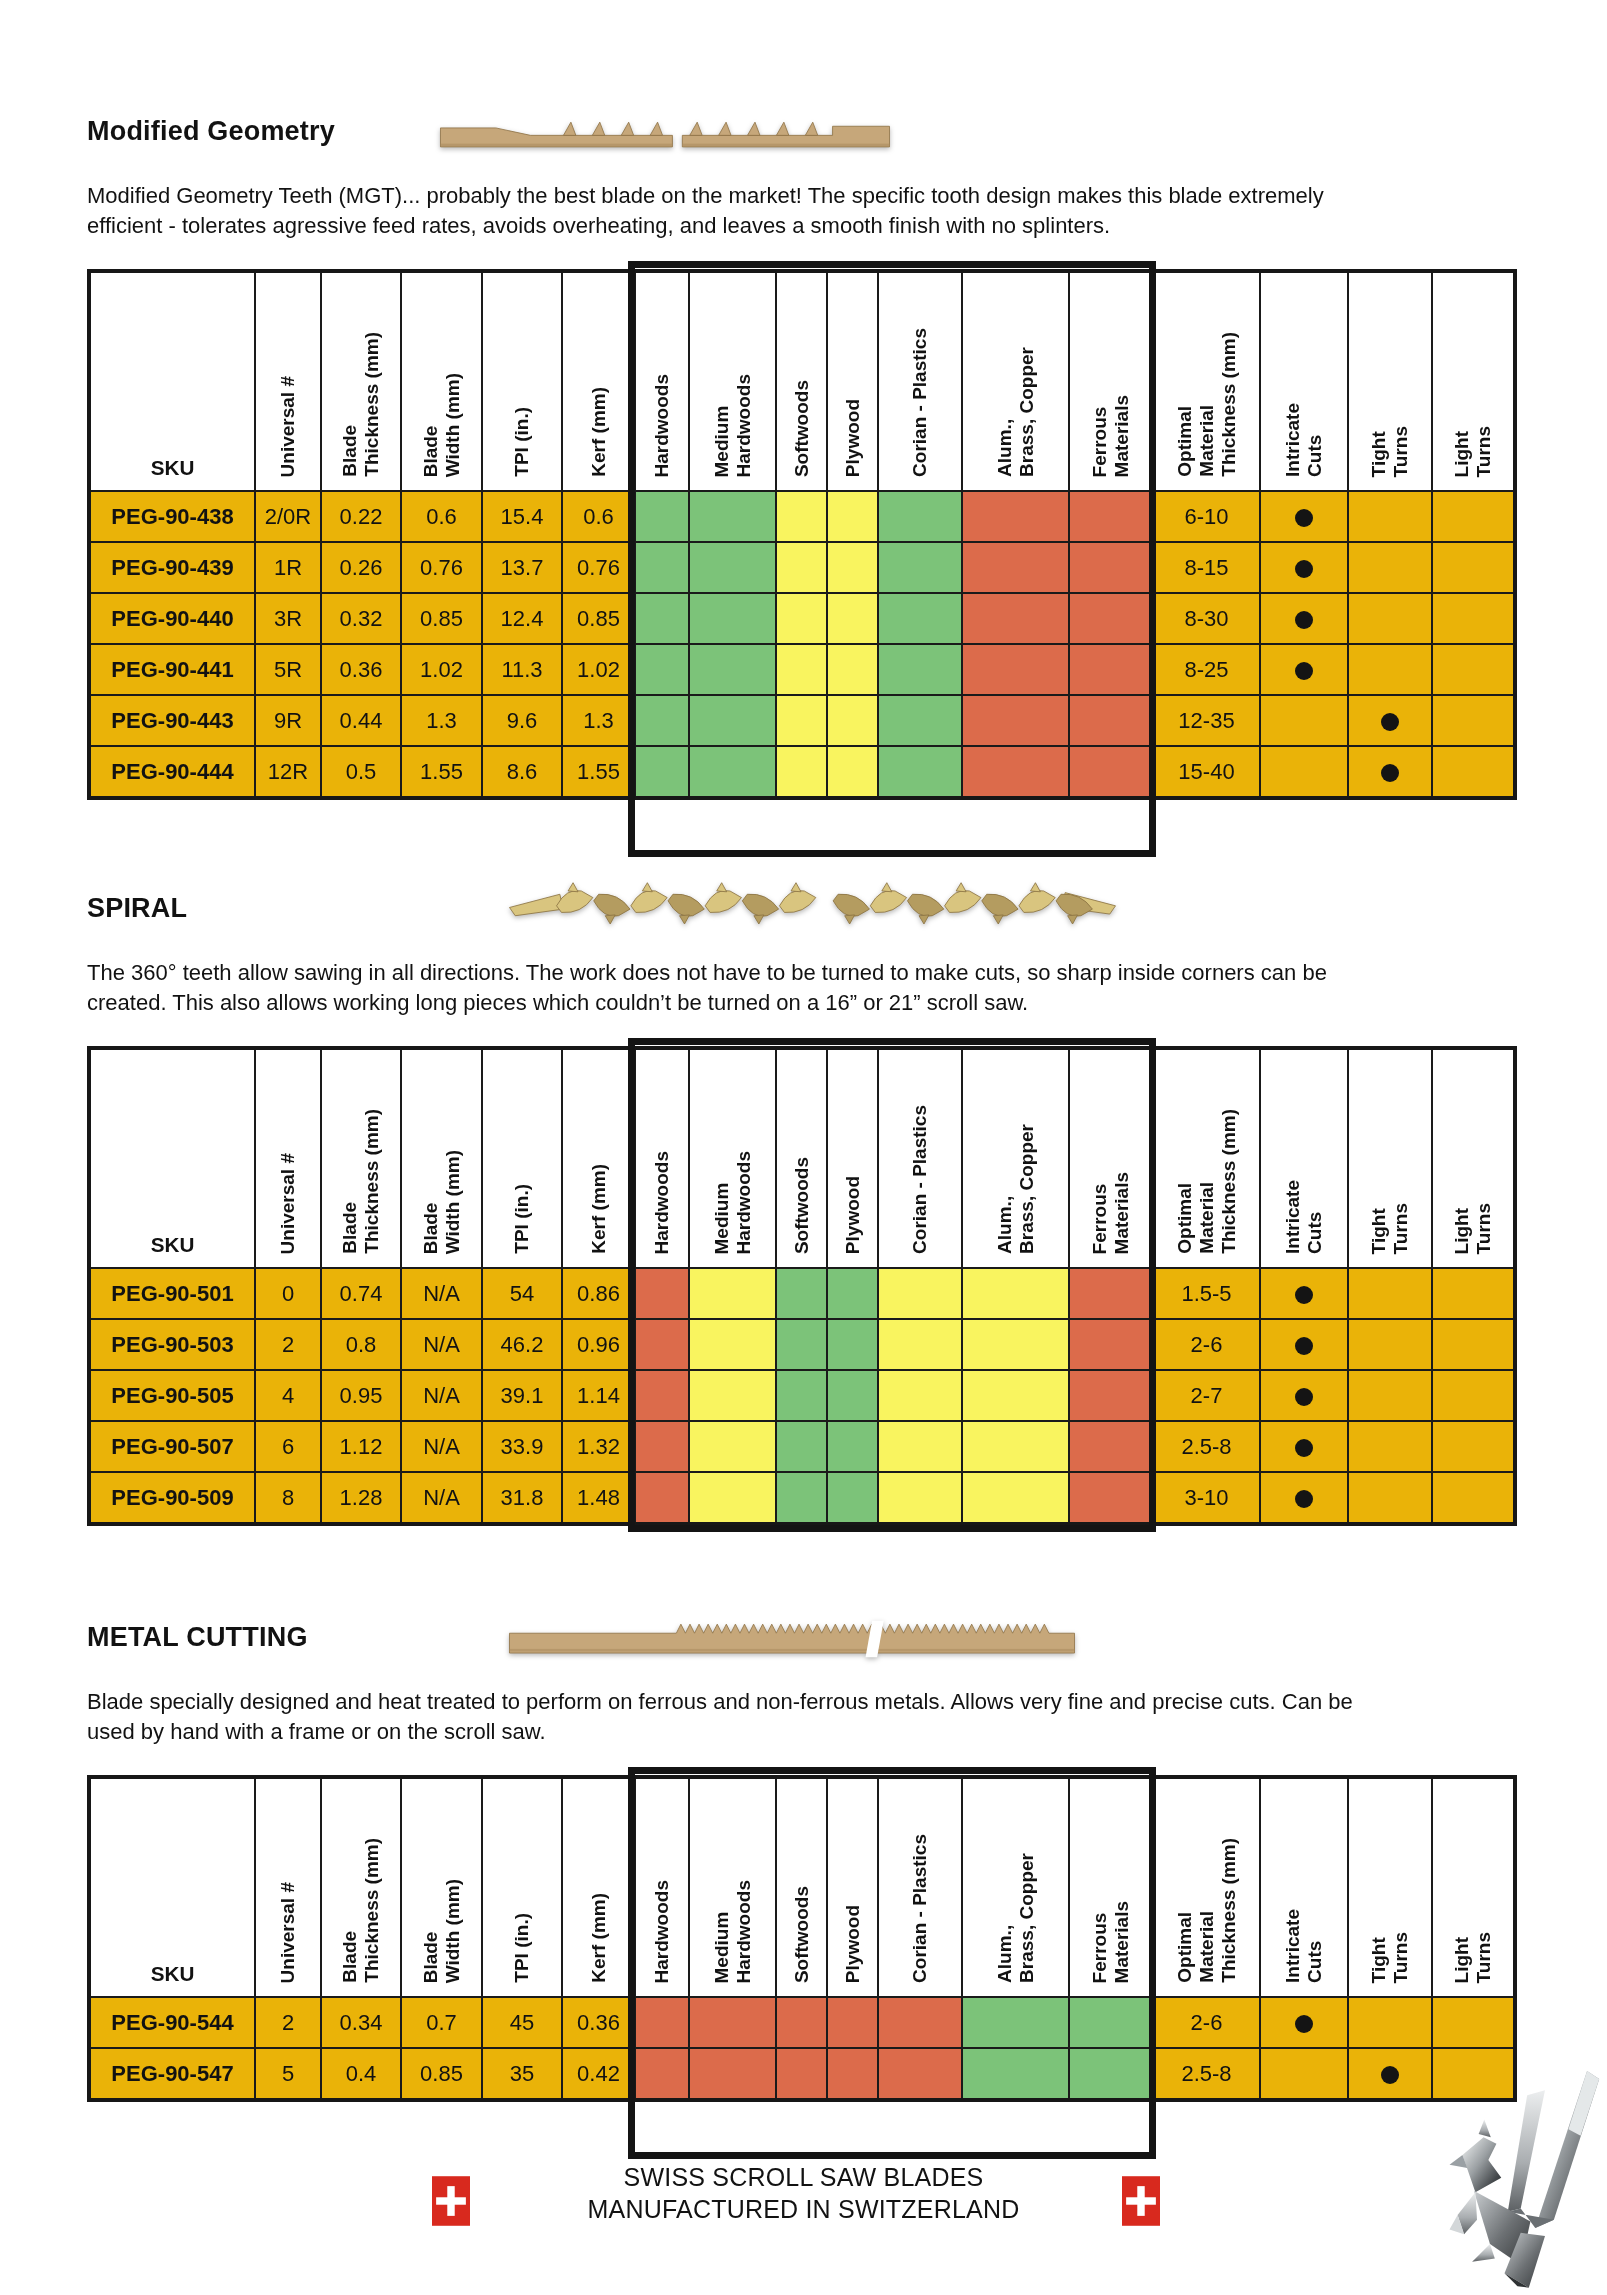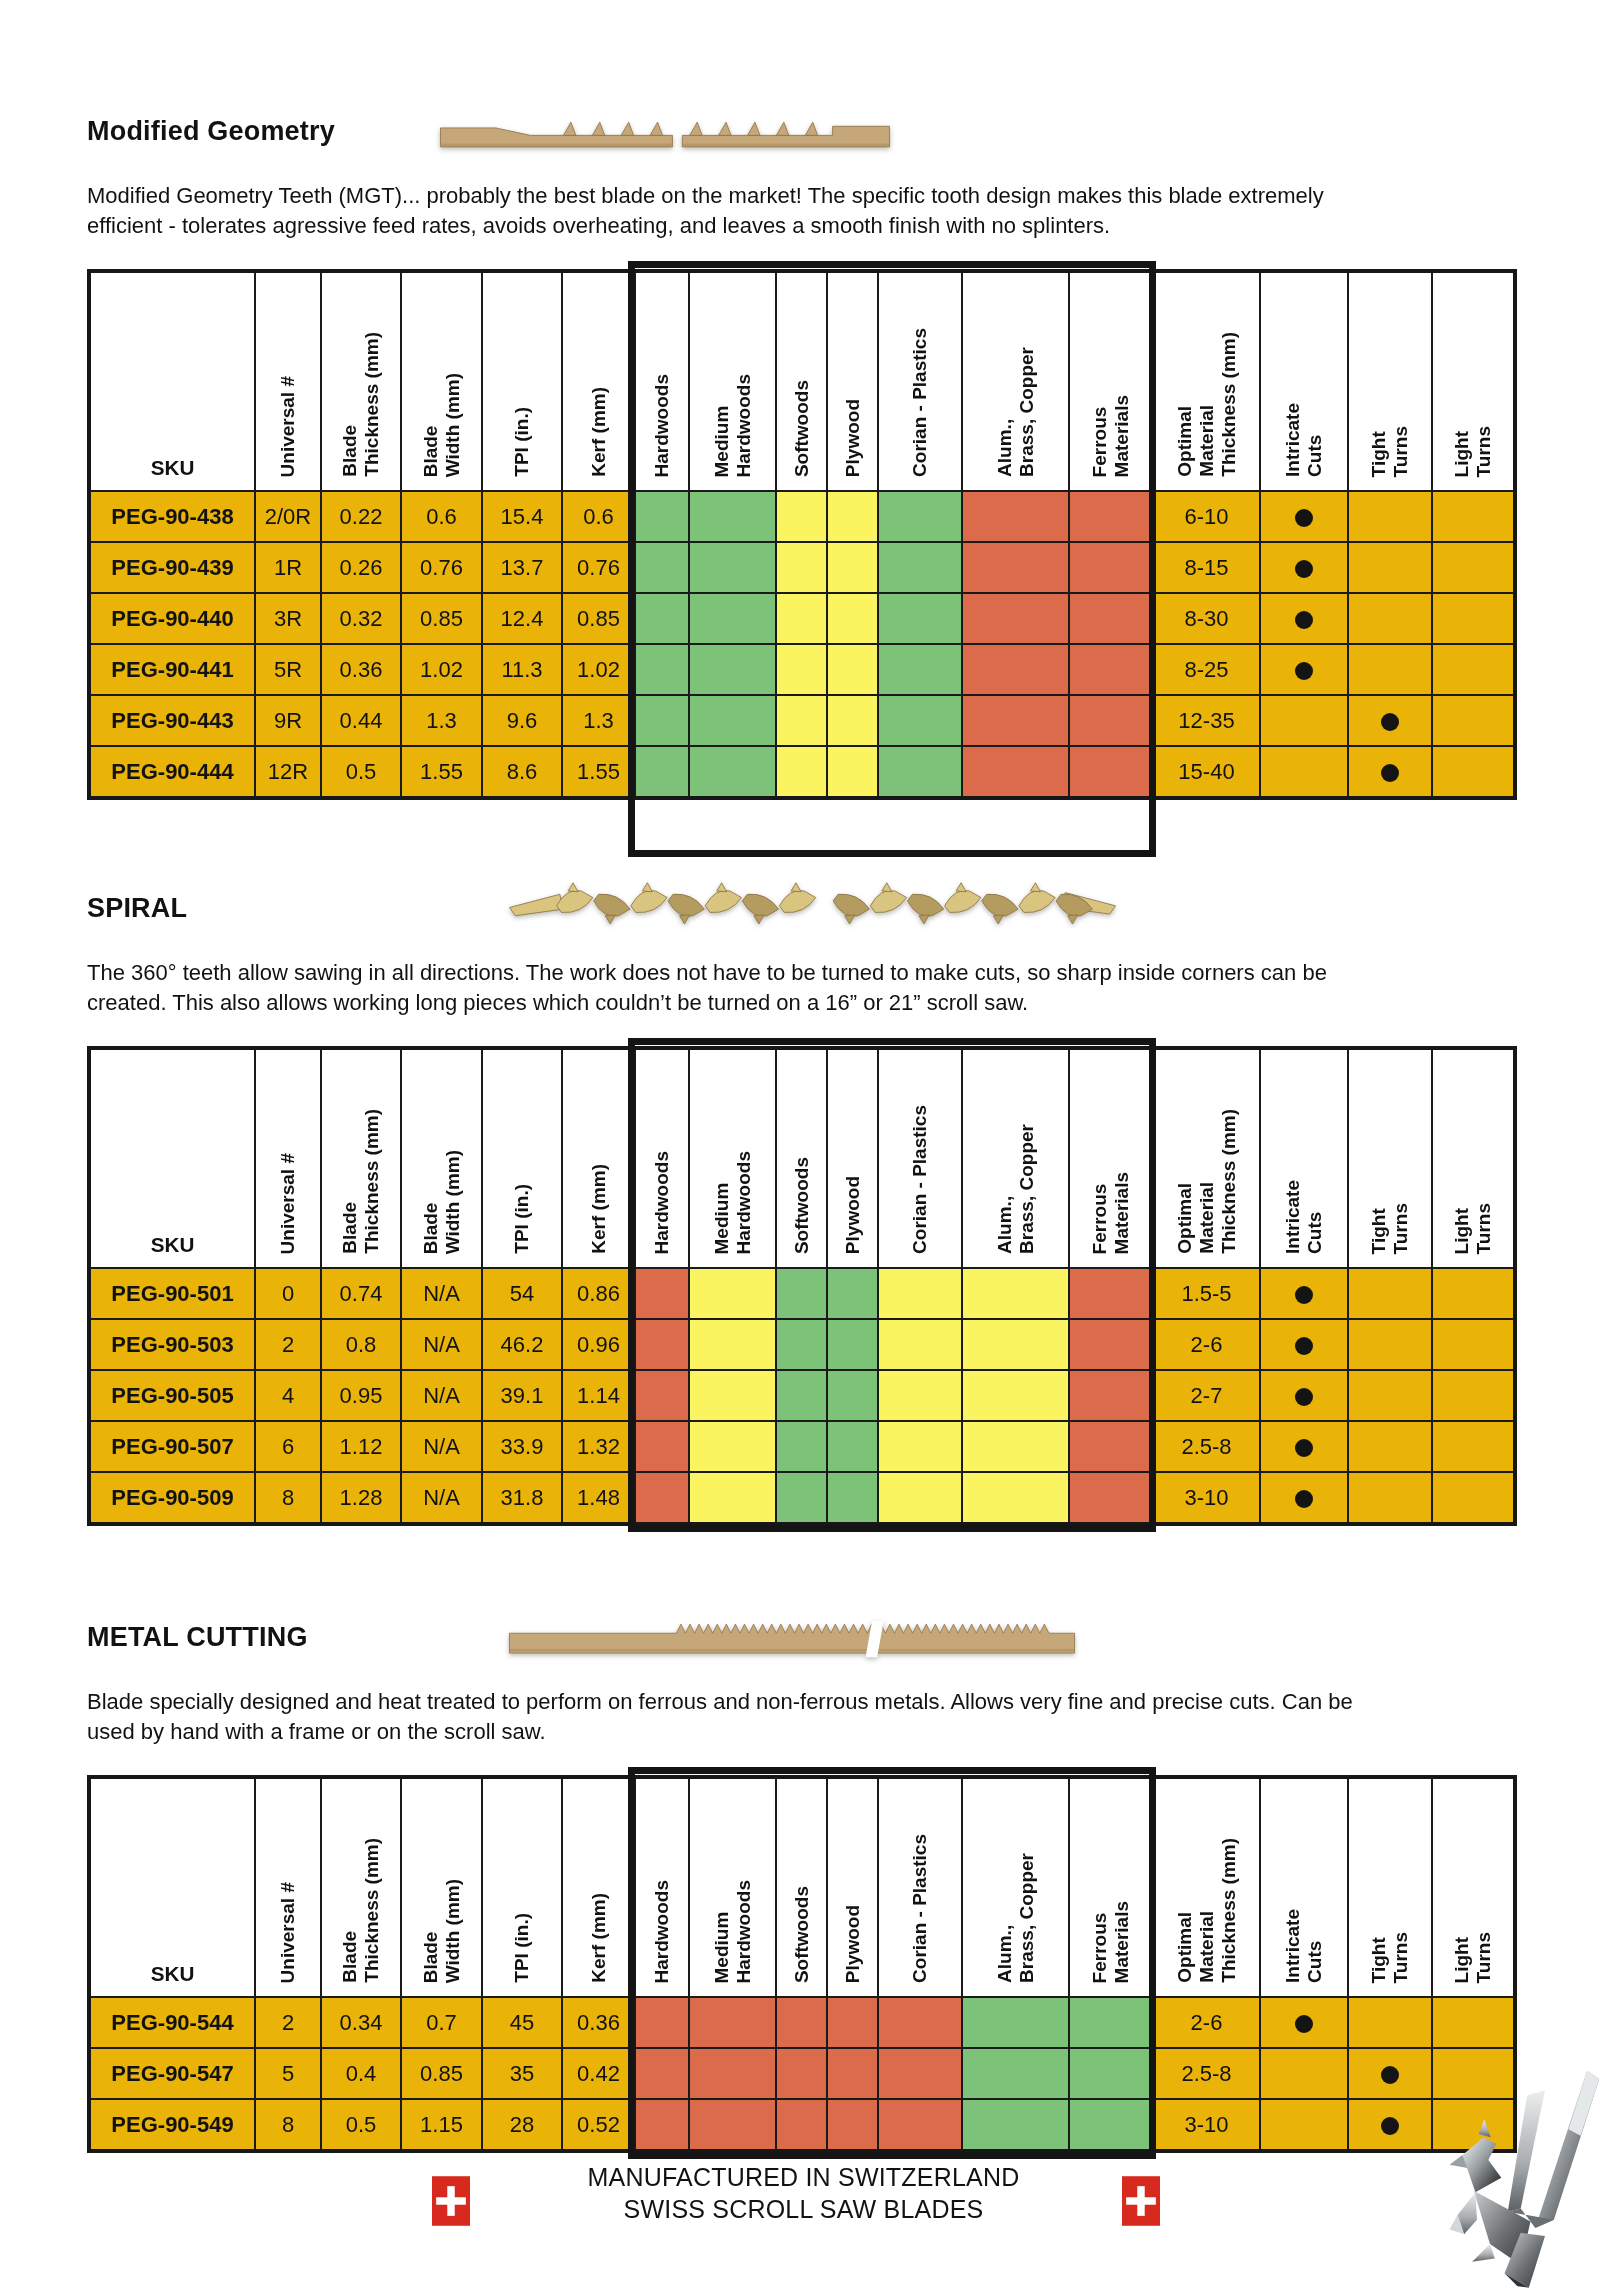--- a/index.html
+++ b/index.html
@@ -530,50 +530,31 @@
                 <td class="matcell" style="background: rgb(220, 107, 75);"></td>
                 <td class="matcell" style="background: rgb(220, 107, 75);"></td>
                 <td class="matcell" style="background: rgb(220, 107, 75);"></td>
                 <td class="matcell" style="background: rgb(124, 195, 121);"></td>
                 <td class="matcell" style="background: rgb(124, 195, 121);"></td>
                 <td class="val">2.5-8</td>
                 <td class="dotcell"></td>
                 <td class="dotcell"><span class="dot"></span></td>
                 <td class="dotcell"></td>
               </tr>
-              <tr>
-                <td class="sku">PEG-90-549</td>
-                <td class="val">8</td>
-                <td class="val">0.5</td>
-                <td class="val">1.15</td>
-                <td class="val">28</td>
-                <td class="val">0.52</td>
-                <td class="matcell" style="background: rgb(220, 107, 75);"></td>
-                <td class="matcell" style="background: rgb(220, 107, 75);"></td>
-                <td class="matcell" style="background: rgb(220, 107, 75);"></td>
-                <td class="matcell" style="background: rgb(220, 107, 75);"></td>
-                <td class="matcell" style="background: rgb(220, 107, 75);"></td>
-                <td class="matcell" style="background: rgb(124, 195, 121);"></td>
-                <td class="matcell" style="background: rgb(124, 195, 121);"></td>
-                <td class="val">3-10</td>
-                <td class="dotcell"></td>
-                <td class="dotcell"><span class="dot"></span></td>
-                <td class="dotcell"></td>
-              </tr>
             </tbody>
           </table>
           <div class="materials-outline" style="left: 541px; width: 528px; top: -8.3px; height: 392px;"></div>
         </div>
     </div>
 
   </div>
 
   <div class="footer-text">
+    <div>SWISS SCROLL SAW BLADES</div>
     <div>MANUFACTURED IN SWITZERLAND</div>
-    <div>SWISS SCROLL SAW BLADES</div>
   </div>
 
   <svg class="flag flag-left" viewBox="0 0 46 60">
     <rect x="0" y="0" width="46" height="60" fill="#d8291e"></rect>
     <rect x="18.5" y="12" width="9" height="36" fill="#ffffff"></rect>
     <rect x="5" y="25.5" width="36" height="9" fill="#ffffff"></rect>
   </svg>
   <svg class="flag flag-right" viewBox="0 0 46 60">
     <rect x="0" y="0" width="46" height="60" fill="#d8291e"></rect>
     <rect x="18.5" y="12" width="9" height="36" fill="#ffffff"></rect>

